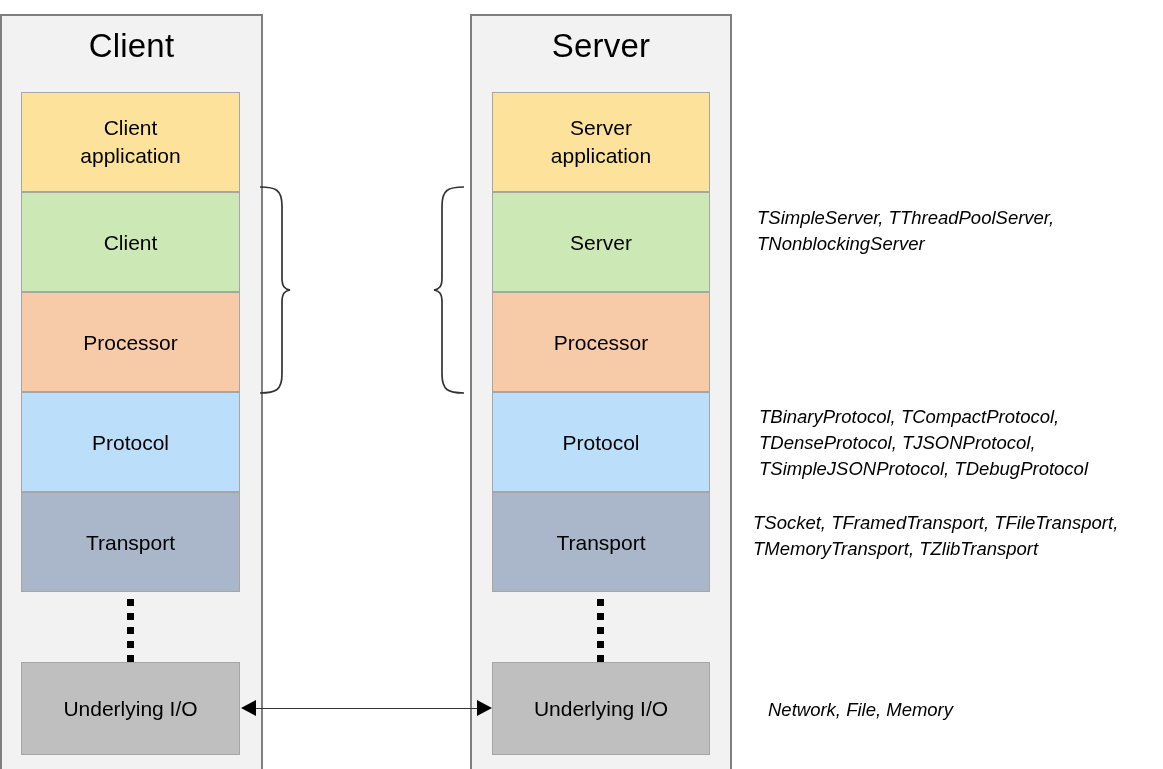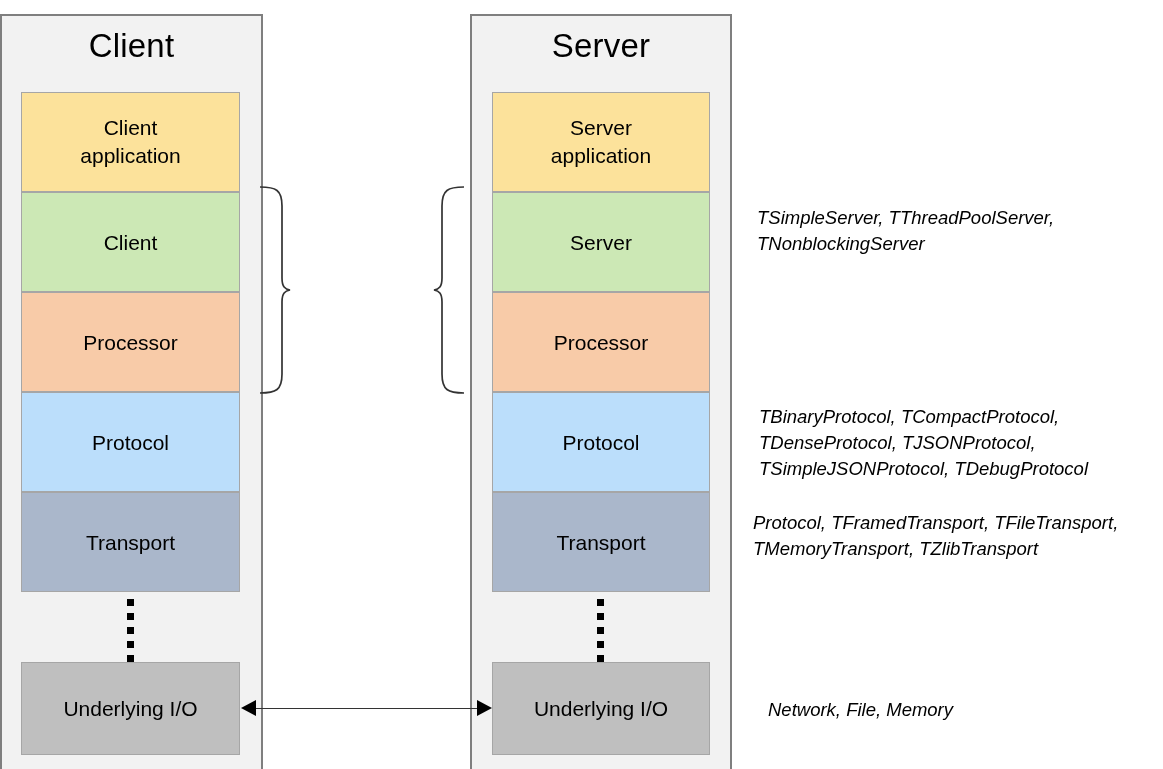--- a/index.html
+++ b/index.html
@@ -197,18 +197,18 @@
   <div class="arrow-head right" style="left:477px; top:684px;"></div>
 
   <div class="note" style="left: 757px; top: 189px; width: 400px; white-space: pre-line;">TSimpleServer, TThreadPoolServer,
 TNonblockingServer</div>
 
 
   <div class="note" style="left: 753px; top: 388px; width: 405px; white-space: pre-line; margin-left: 6px;">TBinaryProtocol, TCompactProtocol,
 TDenseProtocol, TJSONProtocol,
 TSimpleJSONProtocol, TDebugProtocol</div>
 
-  <div class="note" style="left: 753px; top: 494px; width: 410px; white-space: pre-line;">Protocol, TFramedTransport, TFileTransport,
+  <div class="note" style="left: 753px; top: 494px; width: 410px; white-space: pre-line;">TSocket, TFramedTransport, TFileTransport,
 TMemoryTransport, TZlibTransport</div>
 
   <div class="note" style="left: 768px; top: 681px; width: 400px; white-space: pre-line;">Network, File, Memory</div>
 
 </div>
 
 </body></html>

